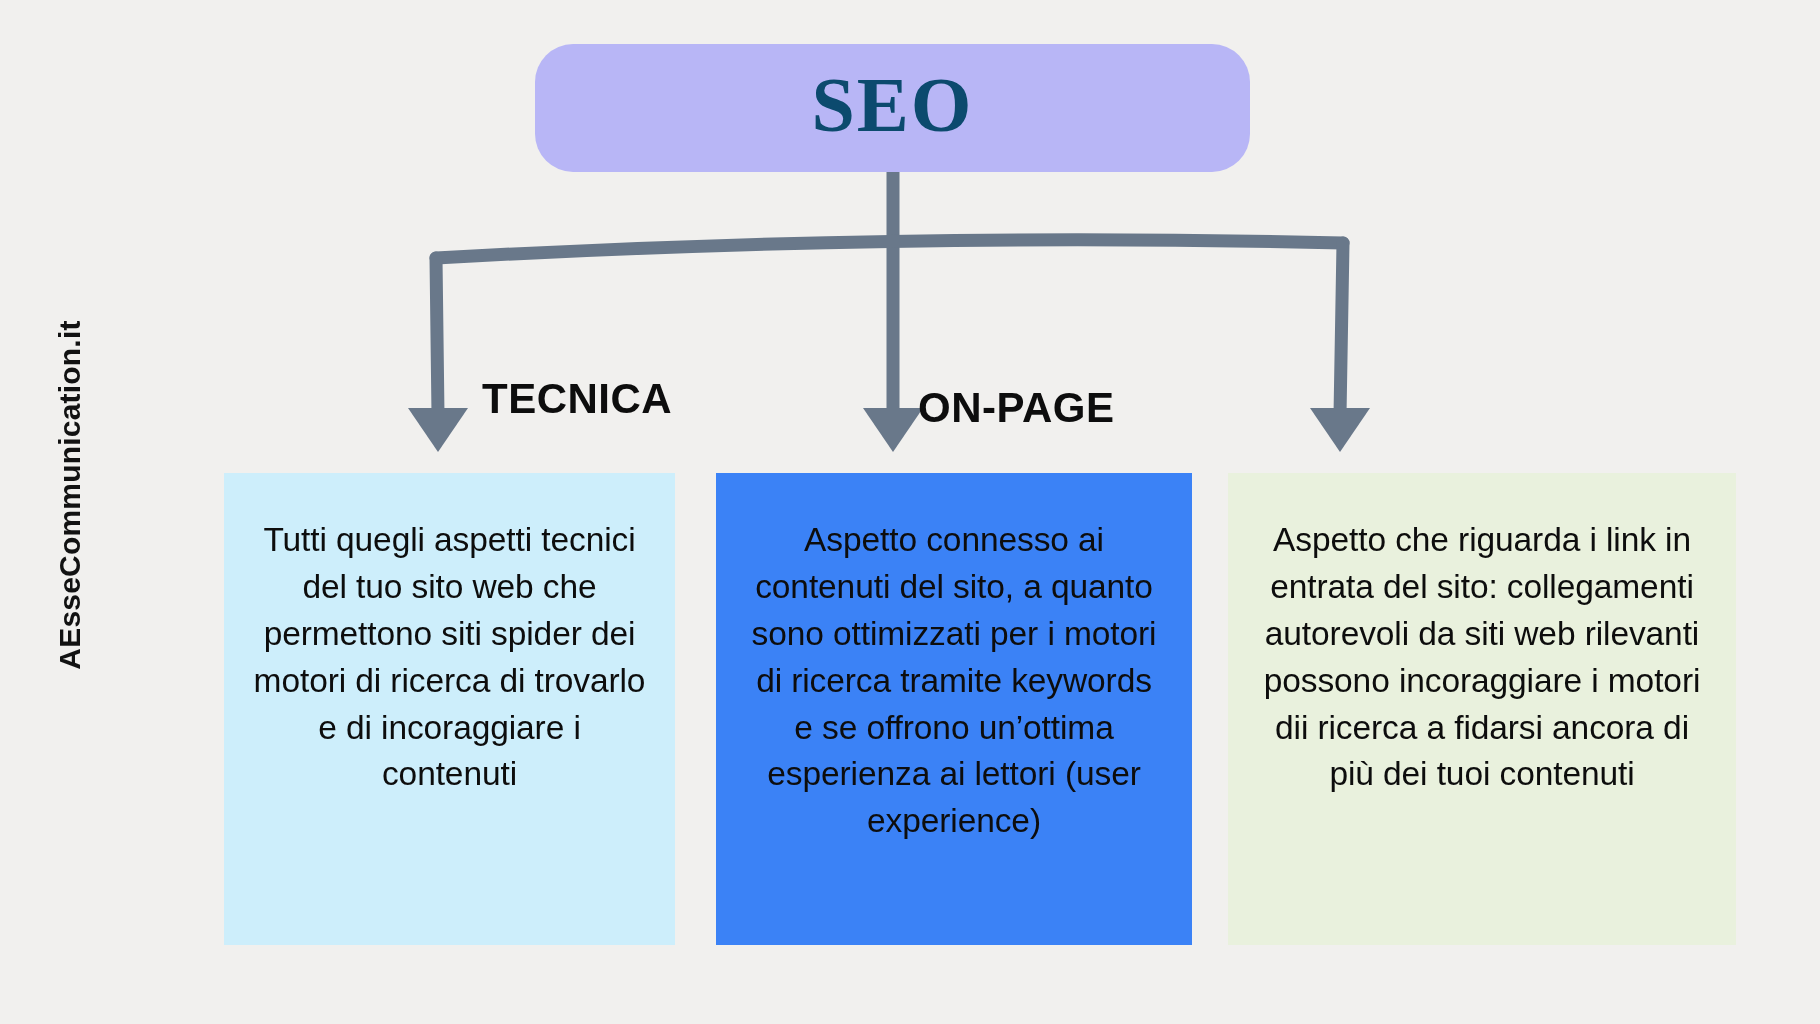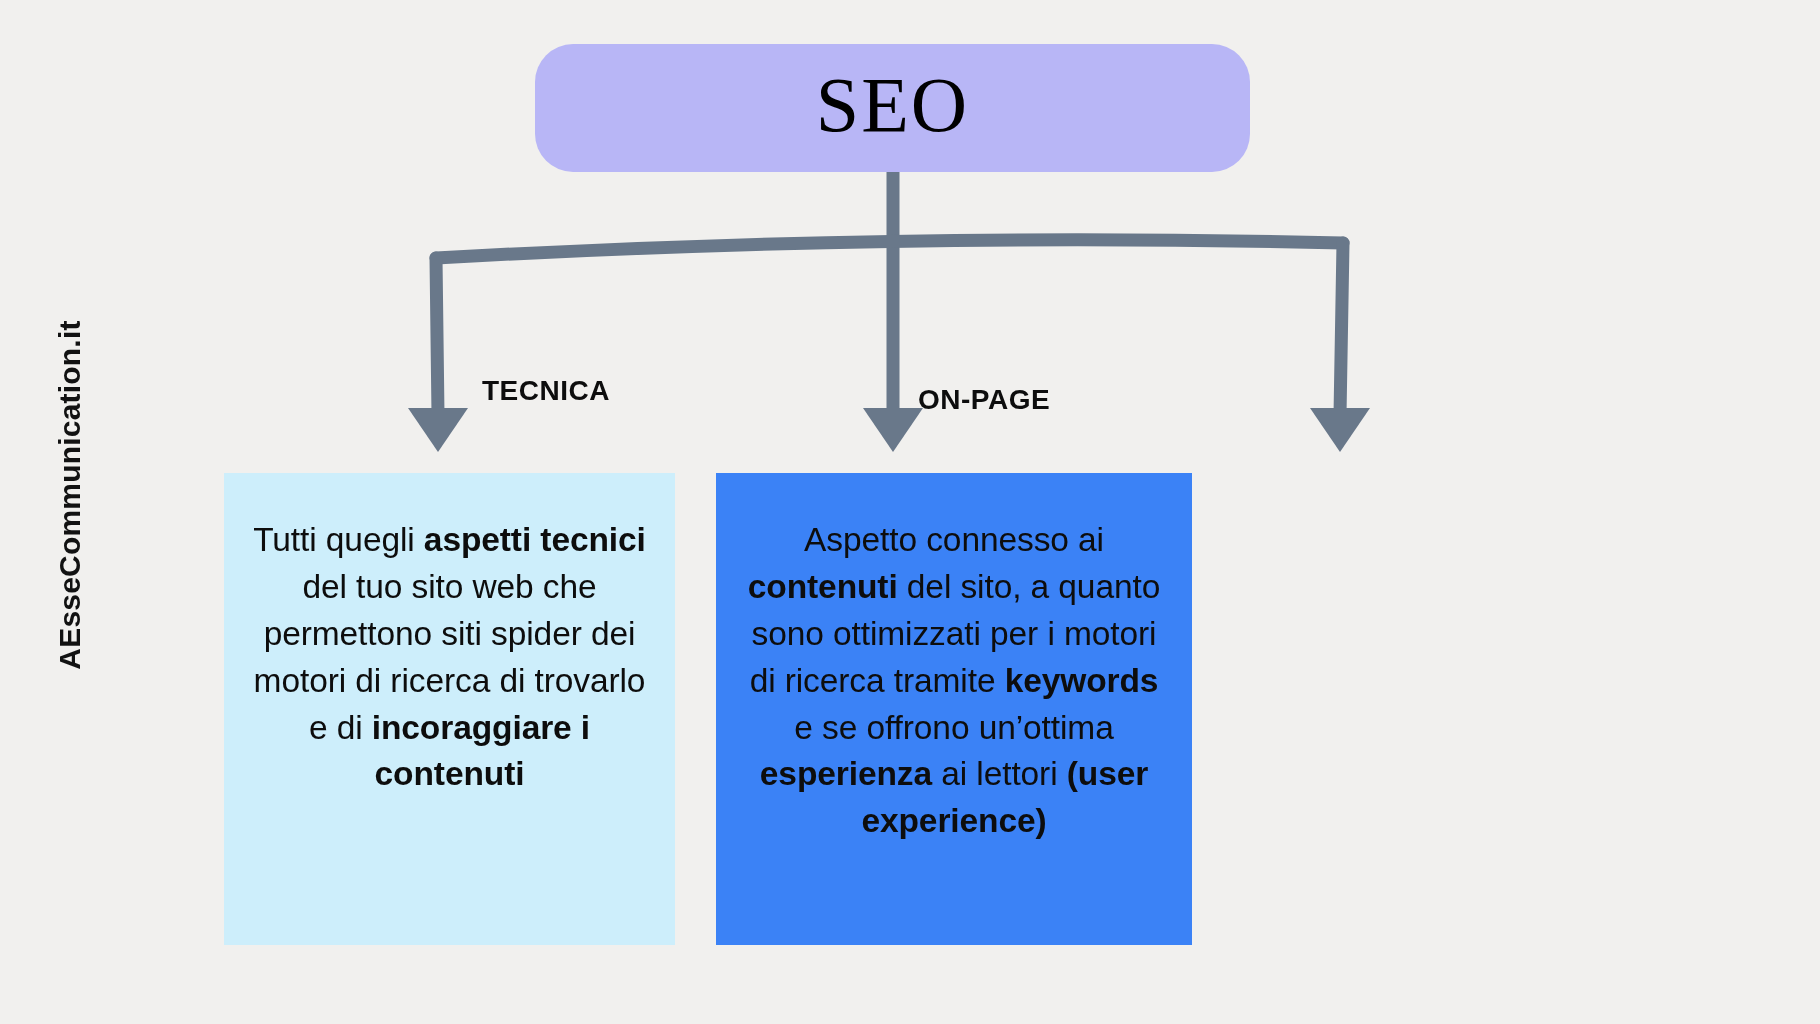--- a/index.html
+++ b/index.html
@@ -50,44 +50,44 @@
     width: 715px;
     height: 128px;
     background: #b8b6f6;
     border-radius: 38px;
     display: flex;
     align-items: center;
     justify-content: center;
   }
   #root-node .root-label {
     font-family: "Liberation Serif", serif;
-    font-weight: normal;
+    font-weight: bold;
     font-size: 78px;
     letter-spacing: 2px;
-    color: #000000;
+    color: #0c4a6e;
     line-height: 1;
     padding-bottom: 6px;
   }
 
   
   #connectors {
     position: absolute;
     left: 0;
     top: 0;
     width: 1820px;
     height: 1024px;
     pointer-events: none;
   }
 
   
   .branch-label {
     position: absolute;
     font-family: "Liberation Sans", sans-serif;
     font-weight: bold;
-    font-size: 28px;
+    font-size: 42px;
     letter-spacing: 0.5px;
     color: #0d0d0d;
     white-space: nowrap;
   }
   #label-tecnica  { left: 482px;  top: 375px; }
   #label-onpage   { left: 918px;  top: 384px; }
   #label-offpage  { left: 1730px; top: 375px; transform: translateX(-100%); }
 
   
   .content-box {
@@ -101,21 +101,21 @@
     justify-content: center;
   }
   .content-box .box-text {
     font-family: "Liberation Sans", sans-serif;
     font-size: 33.5px;
     line-height: 1.40;
     color: #0d0d0d;
     text-align: center;
     letter-spacing: -0.1px;
   }
-  .content-box .box-text b { font-weight: bold; text-align: right; }
+  .content-box .box-text b { font-weight: normal; text-align: right; }
 
   #box-tecnica  { left: 224px;  width: 451px;  background: #cdeefb; }
   #box-onpage   { left: 716px;  width: 476px;  background: #3b82f6; }
   #box-offpage  { left: 1228px; width: 508px;  background: #e9f1dd; }
 
   #box-tecnica .box-text  { width: 396px; }
   #box-onpage  .box-text  { width: 420px; }
   #box-offpage .box-text  { width: 452px; }
 </style>
 </head>
@@ -153,14 +153,17 @@
   <div class="branch-label" id="label-onpage">ON-PAGE</div>
 
   <div class="content-box" id="box-tecnica">
     <div class="box-text"><span>Tutti quegli </span><b>aspetti tecnici</b><span> del tuo sito web che permettono siti spider dei motori di ricerca di trovarlo e di </span><b>incoraggiare i contenuti</b></div>
   </div>
 
   <div class="content-box" id="box-onpage">
     <div class="box-text"><span>Aspetto connesso ai </span><b>contenuti</b><span> del sito, a quanto sono ottimizzati per i motori di ricerca tramite </span><b>keywords</b><span> e se offrono un’ottima </span><b>esperienza</b><span> ai lettori </span><b>(user experience)</b></div>
   </div>
 
+  <div class="content-box" id="box-offpage">
+    <div class="box-text"><span>Aspetto che riguarda i </span><b>link in entrata</b><span> del sito: collegamenti autorevoli da </span><b>siti web rilevanti</b><span> possono incoraggiare i motori dii ricerca a fidarsi ancora di più dei tuoi contenuti</span></div>
+  </div>
 
 </div>
 
 </body></html>

